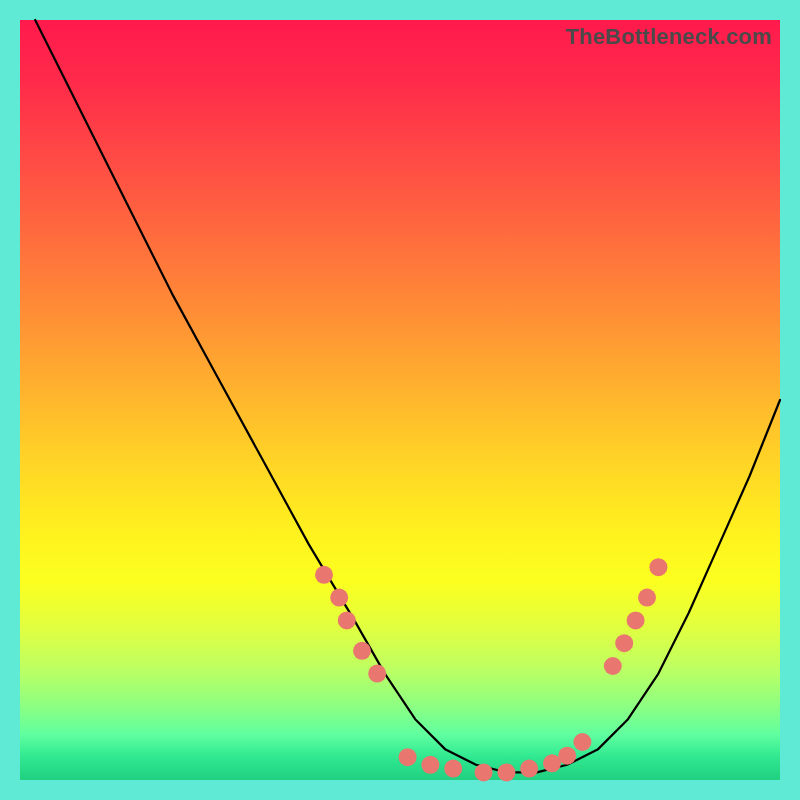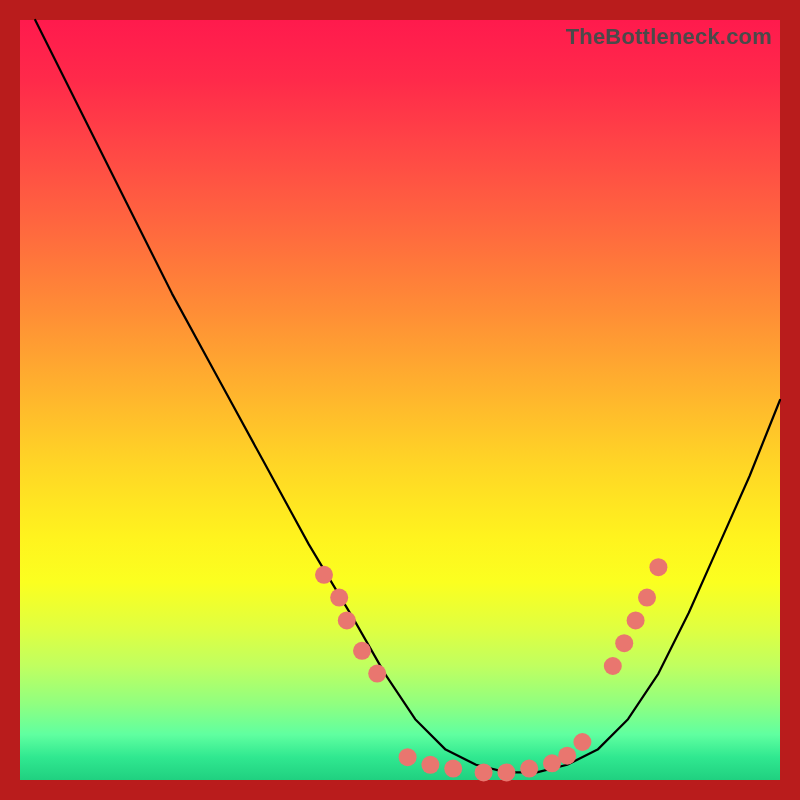--- a/index.html
+++ b/index.html
@@ -1,21 +1,21 @@
 <!DOCTYPE html>
 <html><head>
 <meta charset="utf-8">
 <style>
   * { margin: 0; padding: 0; box-sizing: border-box; }
   html, body { width: 800px; height: 800px; overflow: hidden; background: #000; }
   .frame {
     position: relative;
     width: 800px;
     height: 800px;
-    background: #b91c1c;
+    background: #5eead4;
     padding-left: 32px;
   }
   .plot-area {
     position: absolute;
     left: 20px;
     top: 20px;
     width: 760px;
     height: 760px;
     background: linear-gradient(to bottom,
       #ff1a4d 0%,

